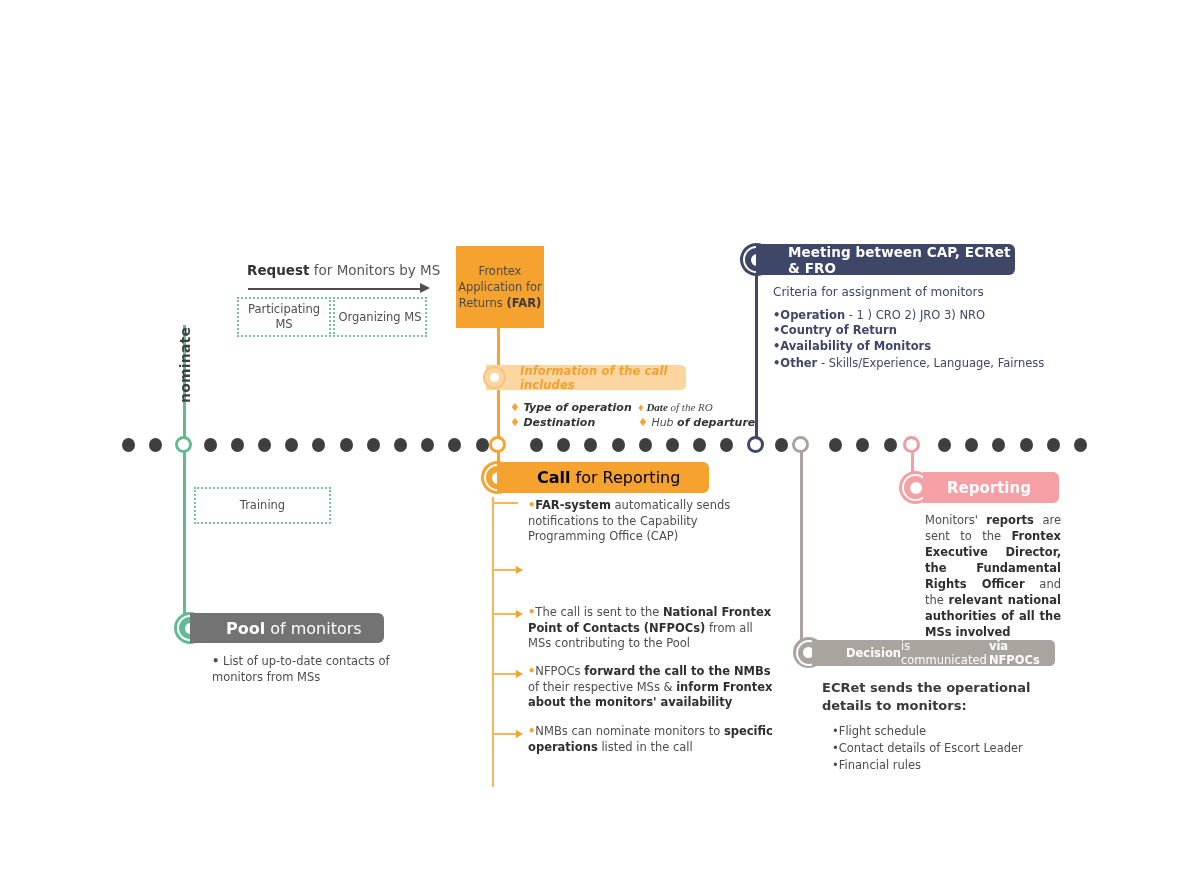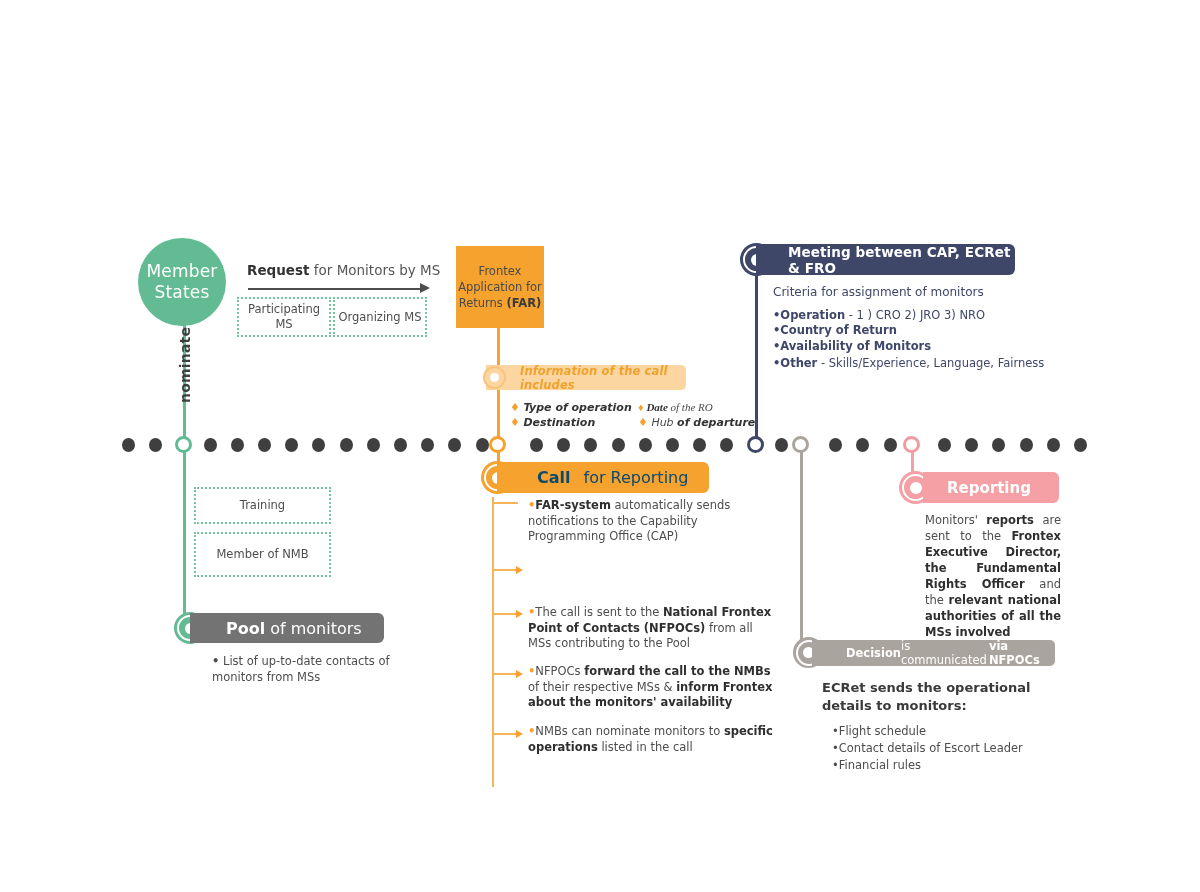--- a/index.html
+++ b/index.html
@@ -65,22 +65,22 @@
      box-sizing:border-box;letter-spacing:.1px;}
   #info-banner-knob{left:483px;top:366px;width:23px;height:23px;border-radius:50%;
      background:#fbd6a0;border:2px solid #f7c57d;box-sizing:border-box;
      display:flex;align-items:center;justify-content:center;}
   #info-banner-knob::after{content:"";width:9px;height:9px;border-radius:50%;background:#fff;}
   .info-item{position:absolute;font-size:11px;color:#4a4a4a;font-style:italic;white-space:nowrap;}
   .info-item b{font-weight:700;color:#333;}
 
   
   #call-banner{left:497px;top:462px;width:212px;height:31px;background:#f5a22f;
-     border-radius:0 6px 6px 0;color:#0c4a6e;font-size:16px;display:flex;
-     align-items:center;padding-left:40px;box-sizing:border-box;gap:8px;}
+     border-radius:0 6px 6px 0;color:#000000;font-size:16px;display:flex;
+     align-items:center;padding-left:40px;box-sizing:border-box;}
   #call-banner b{font-weight:700;margin-right:5px;}
   .ring{position:absolute;border-radius:50%;display:flex;align-items:center;justify-content:center;}
   #call-ring{left:481px;top:461px;width:33px;height:33px;background:#f5a22f;}
   #call-ring .r2{width:23px;height:23px;border-radius:50%;border:2px solid #ffffff;
       display:flex;align-items:center;justify-content:center;}
   #call-ring .r3{width:12px;height:12px;border-radius:50%;background:#ffffff;}
 
   
   #call-bracket{left:492px;top:497px;width:40px;height:290px;}
   #call-bracket .stem{position:absolute;left:0;top:0;width:2px;height:290px;background:#f7b55a;}
@@ -193,45 +193,38 @@
       <div class="dot" style="left: 901.6px;"></div>
       <div class="dot" style="left: 928.8px;"></div>
       <div class="dot" style="left: 956px;"></div>
       <div class="node green" style="left: 57px; top: 0px;"></div>
       <div class="node orange" style="left: 371px; top: 0px;"></div>
       <div class="node navy" style="left: 629px; top: 0px;"></div>
       <div class="node gray" style="left: 674px; top: 0px;"></div>
       <div class="node pink" style="left: 785px; top: 0px;"></div>
     </div>
 
-  <div class="abs" id="member-states-circle">
-    <span>Member</span>
-    <span>States</span>
-  </div>
 
   <div class="abs" id="request-label">
     <b>Request</b><span> for Monitors by MS</span>
   </div>
   <div class="abs" id="request-arrow-line"></div>
   <div class="abs" id="request-arrow-head"></div>
 
   <div class="dotbox" id="box-participating">
     <span>Participating MS</span>
   </div>
   <div class="dotbox" id="box-organizing">
     <span>Organizing MS</span>
   </div>
 
   <div class="abs" id="nominate-label">nominate</div>
 
   <div class="dotbox" id="box-training">
     <span>Training</span>
-  </div>
-  <div class="dotbox" id="box-nmb">
-    <span>Member of NMB</span>
   </div>
 
   <div class="abs" id="far-box">
     <div>
       <span>Frontex</span><br>
       <span>Application for</span><br>
       <span>Returns </span><b>(FAR)</b>
     </div>
   </div>
 

